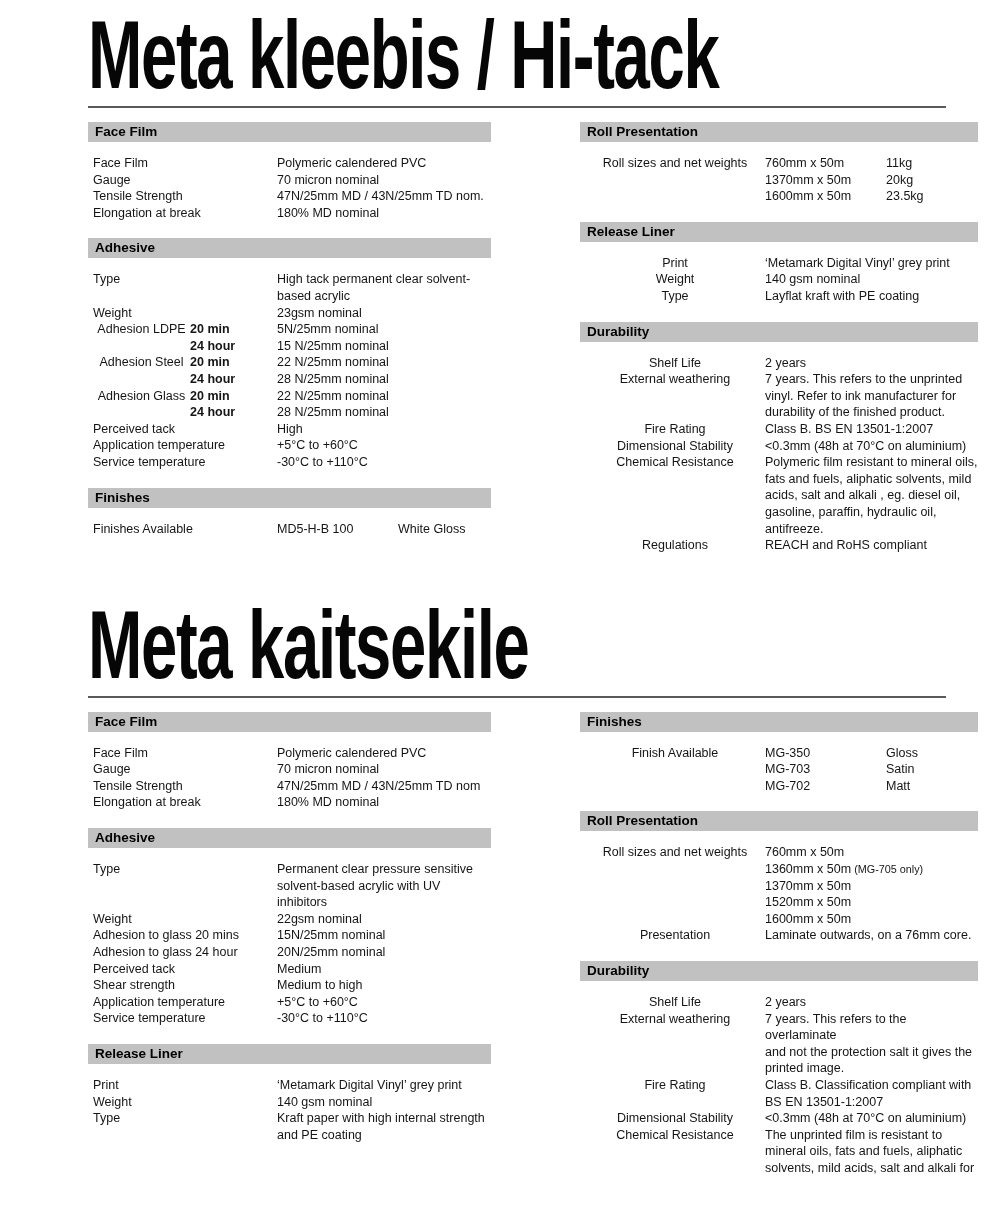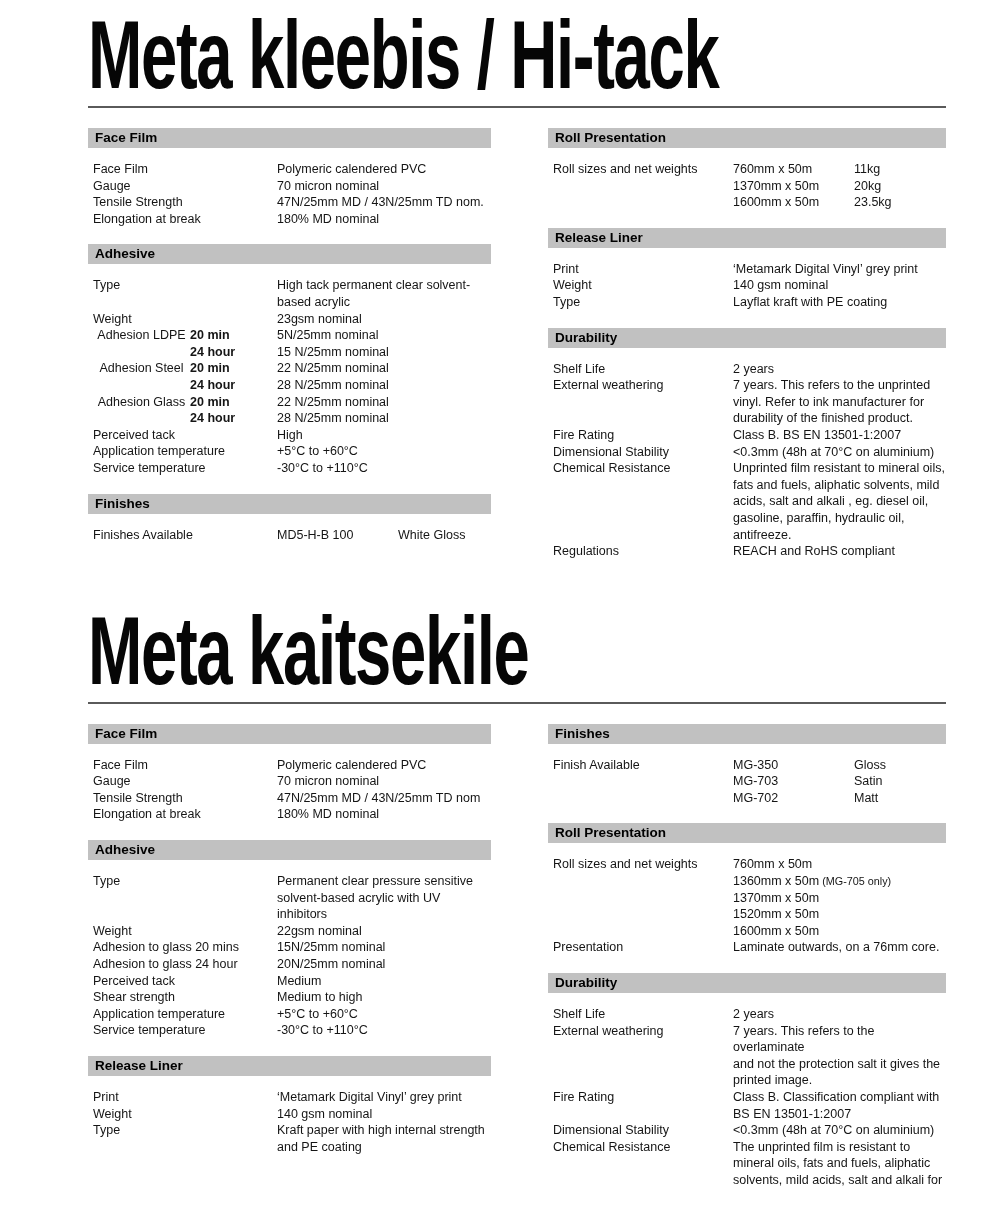--- a/index.html
+++ b/index.html
@@ -10,35 +10,35 @@
   }
   .content{padding:0 54px 0 88px;}
   .title{
     font-size:96px;font-weight:bold;line-height:96px;margin:0;
     letter-spacing:-2px;white-space:nowrap;color:#060606;
     transform:scaleX(0.68);transform-origin:0 60%;
   }
   .p1 .title{margin-top:7px;}
   .p2{margin-top:26px;}
   .rule{border:none;border-top:2px solid #5a5a5a;margin:3px 0 0 0;height:0;}
-  .cols{display:flex;gap:57px;margin-top:20px;}
+  .cols{display:flex;gap:89px;margin-top:14px;}
   .col{flex:none;}
   .col0{width:403px;}
   .col1{width:398px;}
   .sec{margin-bottom:17px;}
   .bar{
     background:#c1c1c1;color:#000;
     font-size:13.5px;font-weight:bold;
     padding:2px 8px 3px 7px;
   }
   .rows{padding:13px 0 0 5px;font-size:12.5px;line-height:16.6px;}
   .row{display:flex;align-items:flex-start;}
   .label{width:184px;flex:none;}
   .label.narrow{width:97px;text-align:center;}
-  .col1 .label{width:180px;}
+  .col1 .label{width:180px;text-align:center;}
   .sub{width:87px;flex:none;font-weight:bold;}
   .value{flex:1;min-width:0;}
   .c1{display:inline-block;width:121px;}
   .note{font-size:10.8px;}
 </style>
 </head>
 <body>
 
 <div class="content">
 
@@ -188,21 +188,21 @@
                 <div class="label">Fire Rating</div>
                 <div class="value">Class B. BS EN 13501-1:2007</div>
               </div>
               <div class="row">
                 <div class="label">Dimensional Stability</div>
                 <div class="value">&lt;0.3mm (48h at 70°C on aluminium)</div>
               </div>
               <div class="row">
                 <div class="label">Chemical Resistance</div>
                 <div class="value">
-                  <div class="vline">Unprinted film resistant to mineral oils,</div>
+                  <div class="vline">Polymeric film resistant to mineral oils,</div>
                   <div class="vline">fats and fuels, aliphatic solvents, mild</div>
                   <div class="vline">acids, salt and alkali , eg. diesel oil,</div>
                   <div class="vline">gasoline, paraffin, hydraulic oil, antifreeze.</div>
                 </div>
               </div>
               <div class="row">
                 <div class="label">Regulations</div>
                 <div class="value">REACH and RoHS compliant</div>
               </div>
             </div>

